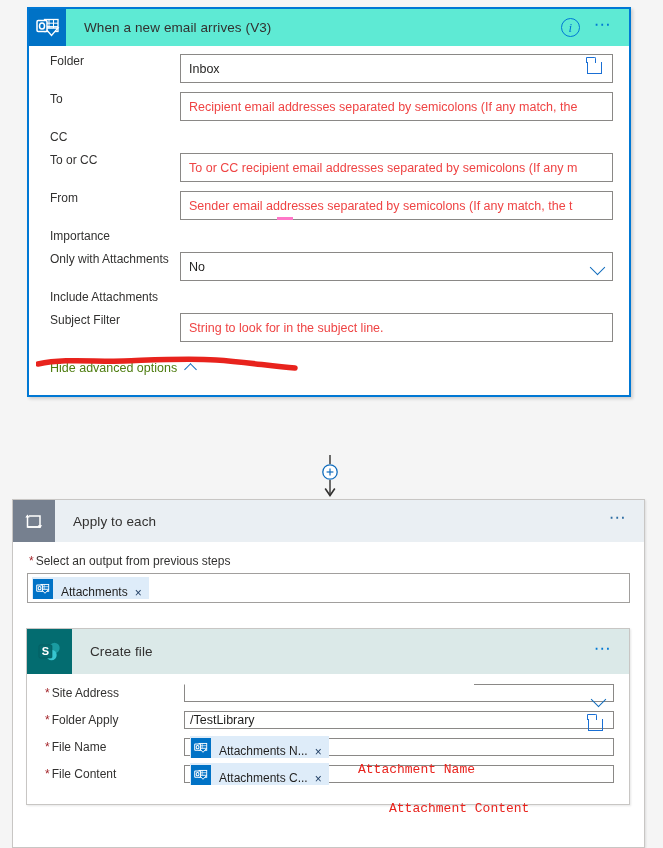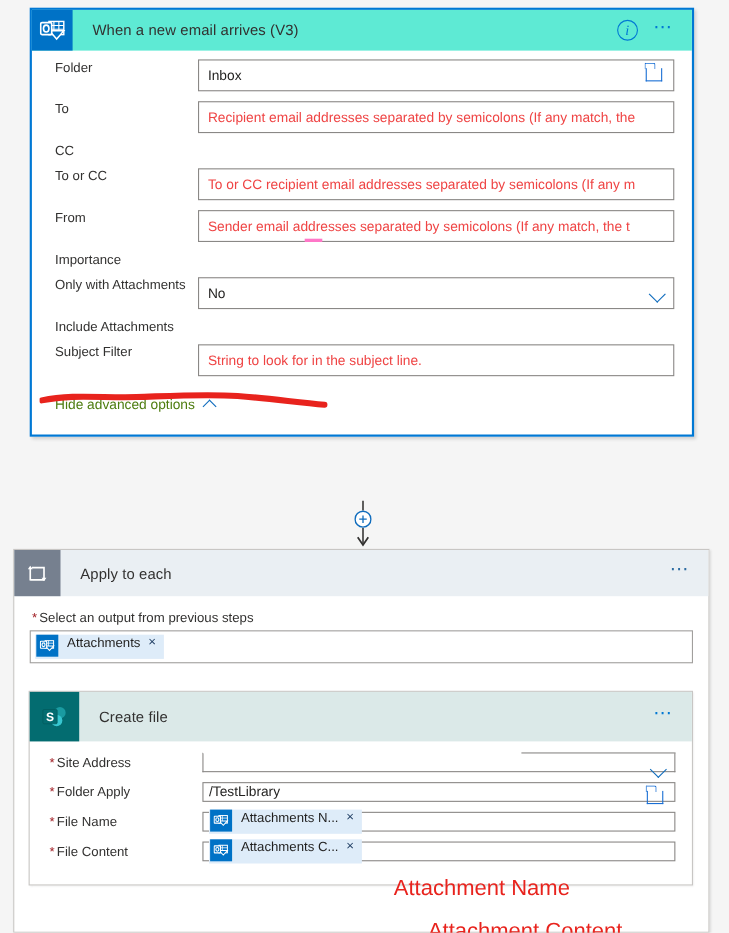--- a/index.html
+++ b/index.html
@@ -194,21 +194,21 @@
   .token-box {
     height: 30px;
     border: 1px solid #a19f9d;
     background: #fff;
     display: flex;
     align-items: center;
     padding: 0 4px;
   }
   .token {
     display: inline-flex;
-    align-items: flex-start;
+    align-items: flex-end;
     background: #deecf9;
     height: 22px;
     padding-right: 7px;
     gap: 7px;
   }
   .token-ico {
     width: 20px; height: 20px;
     background: #0072c6;
     display: flex;
     align-items: center;
@@ -275,25 +275,24 @@
     position: absolute;
     right: -1px; top: -1px;
     width: 140px;
     border-top: 1px solid #8a8886;
   }
 
   
   .annot {
     position: absolute;
     color: #e8231d;
-    font-size: 20px;
-    font-family: Liberation Sans, sans-serif;
+    font-size: 13px;
+    font-family: Liberation Mono, monospace;
     white-space: nowrap;
     pointer-events: none;
-    margin-top: 35px;
   }
   .red-underline {
     position: absolute;
     left: 36px;
     top: 352px;
     width: 262px;
     height: 20px;
     pointer-events: none;
   }
   .pink-mark {

